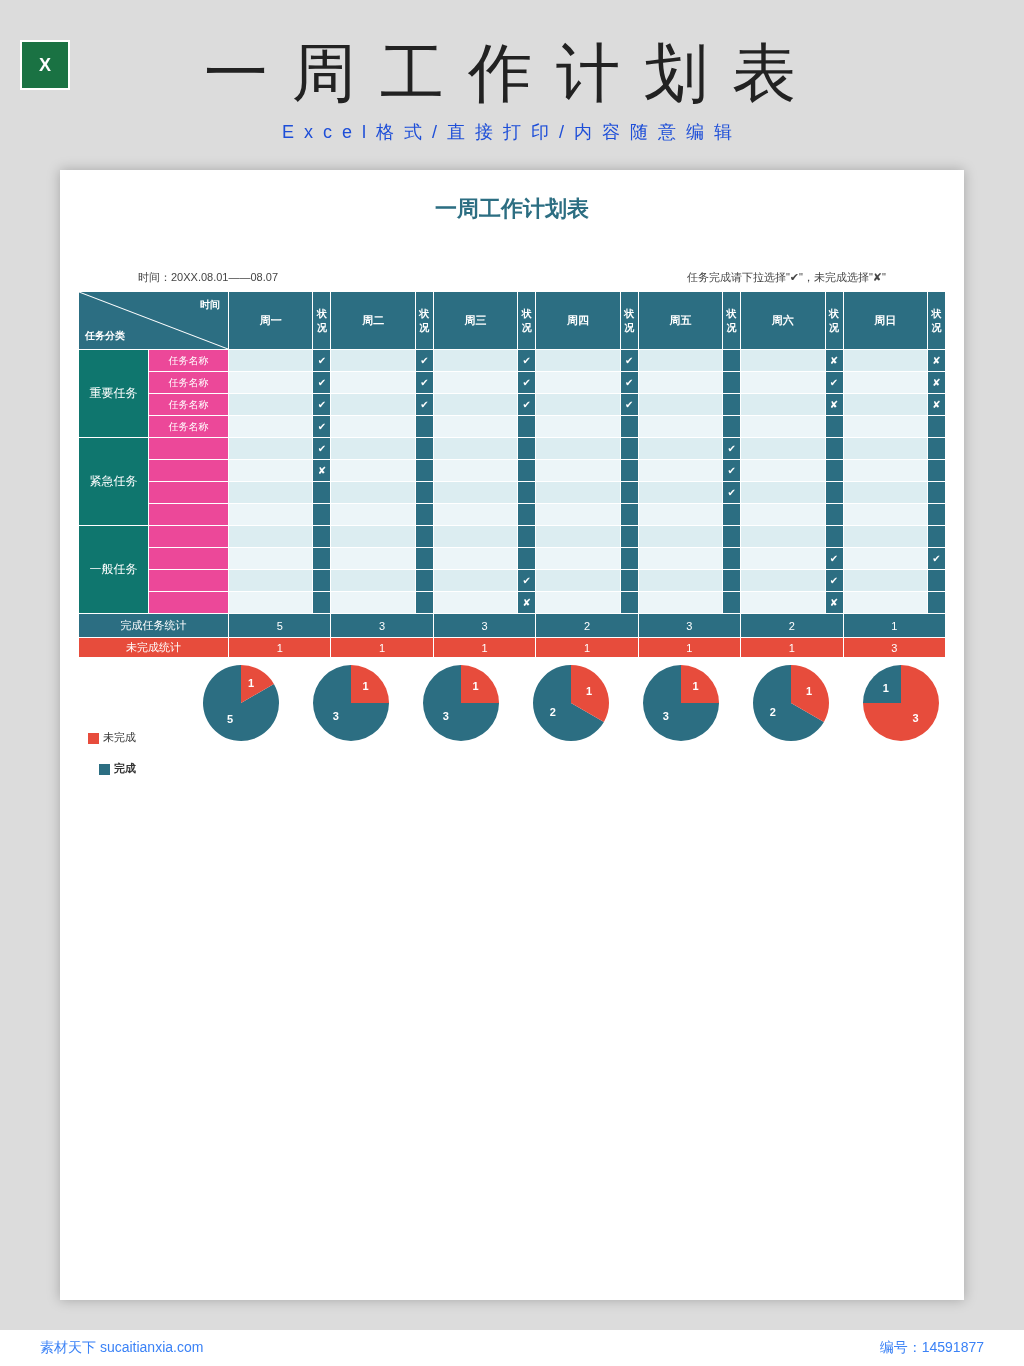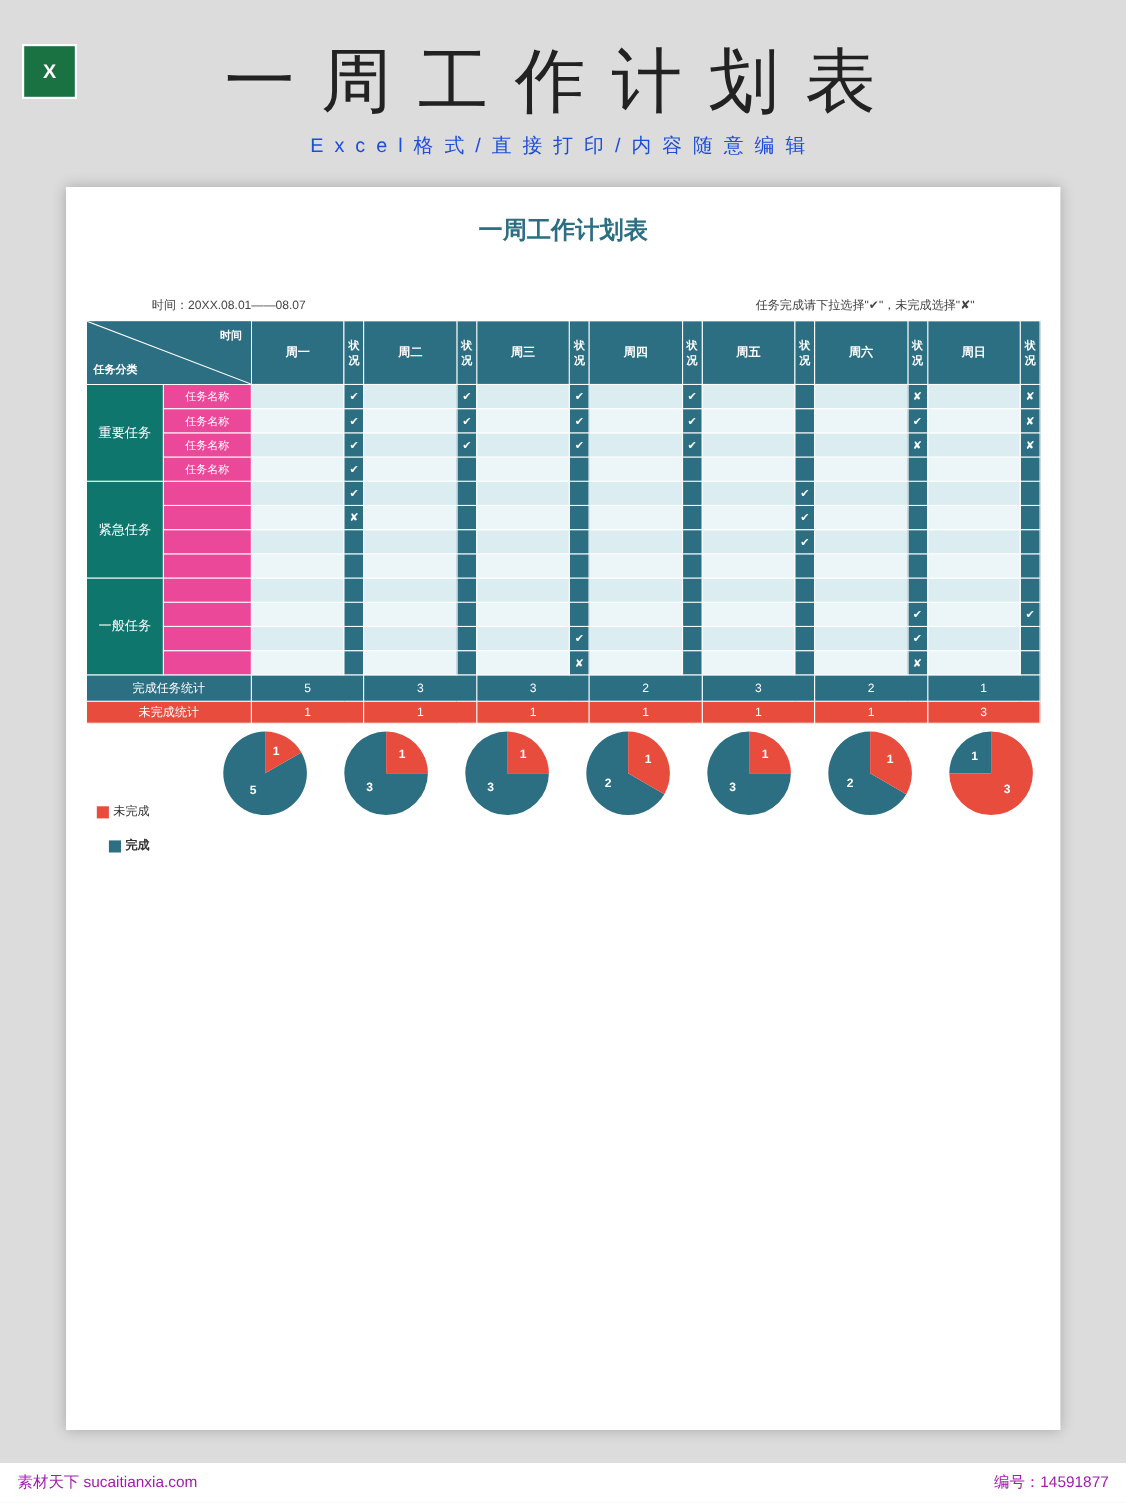--- a/index.html
+++ b/index.html
@@ -113,23 +113,23 @@
   .pie-lbl { position:absolute; color:#fff; font-size:11px; font-weight:bold;}
   .footer-bar {
     position:absolute;
     bottom:0; left:0;
     width:1024px;
     height:36px;
     background:#fff;
     display:flex;
     align-items:center;
     justify-content: space-between;
-    padding: 0 16px;
+    padding: 0 40px;
     font-size:14px;
-    color:#a21caf;
+    color:#3b82f6;
   }
 </style>
 </head>
 <body>
 
 <div class="page">
 
   <div class="excel-icon">
     <span>X</span>
   </div>

